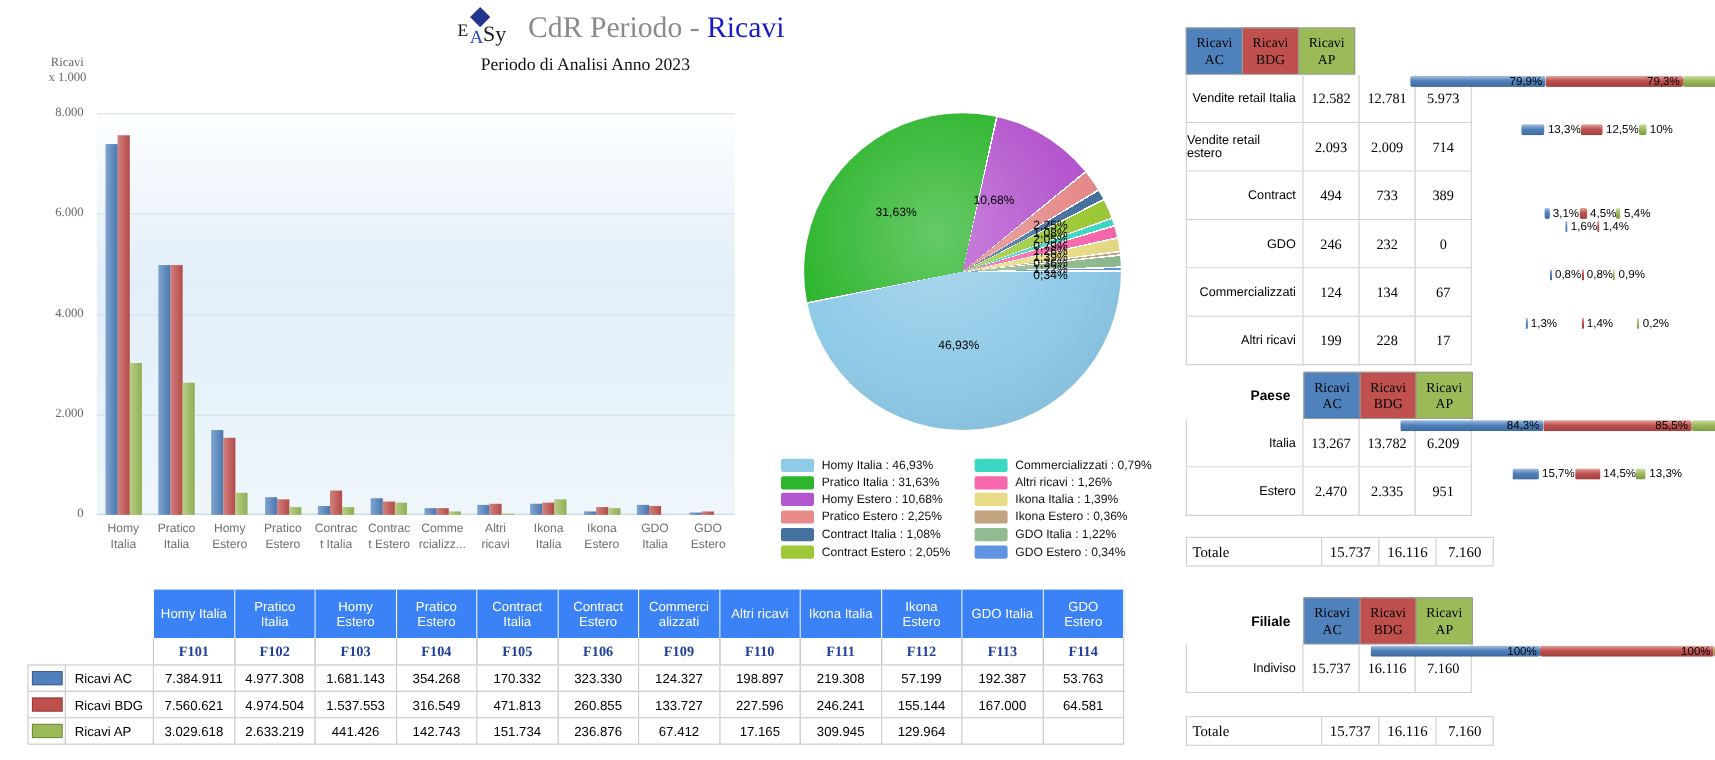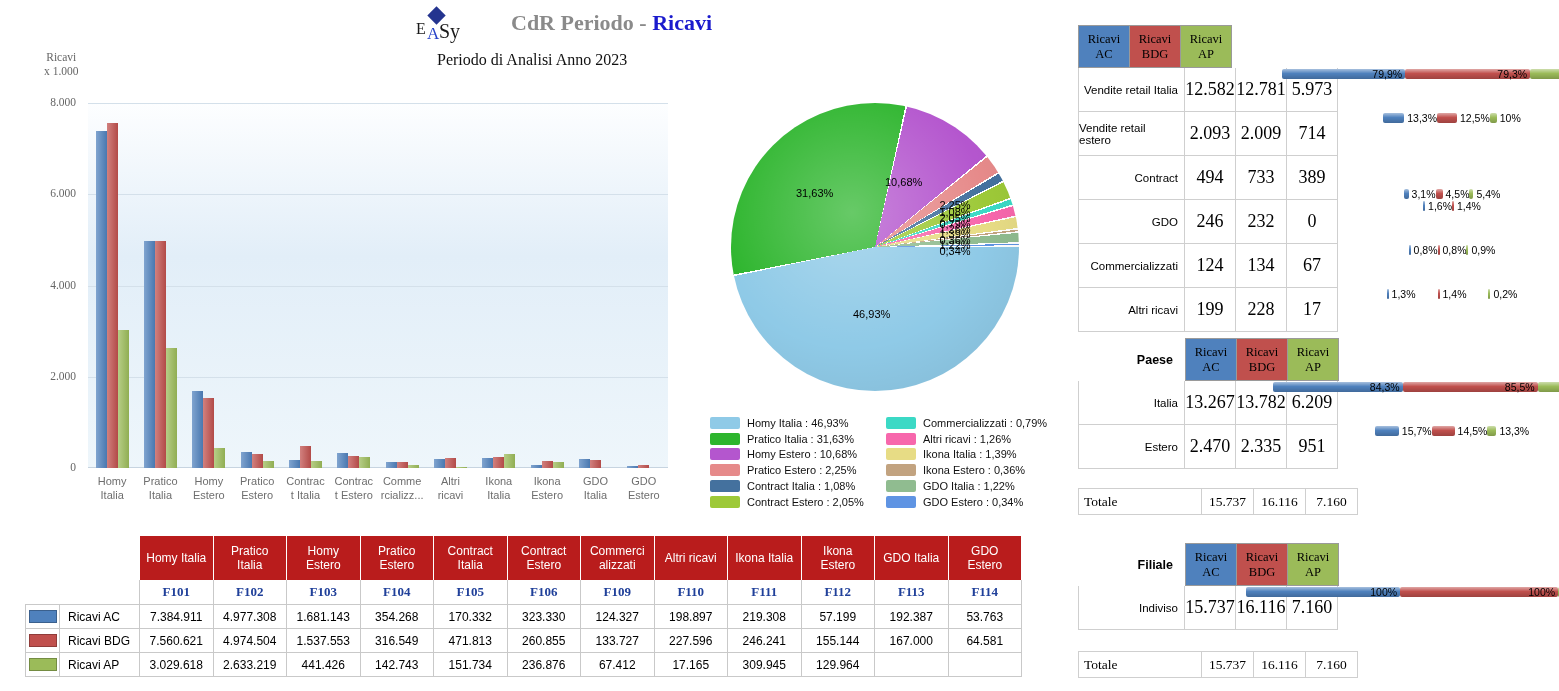--- a/index.html
+++ b/index.html
@@ -5,21 +5,21 @@
   html,body{margin:0;padding:0;width:1559px;height:691px;overflow:hidden;background:#fff;
     font-family:"Liberation Sans",sans-serif;color:#000;}
   .page{position:relative;width:1559px;height:691px;}
 
   
   .logo{position:absolute;left:413px;top:8px;width:64px;height:40px;font-family:"Liberation Serif",serif;}
   .logo-d{position:absolute;left:17px;top:1px;width:13px;height:13px;background:#24348F;transform:rotate(45deg);}
   .logo-e{position:absolute;left:3px;top:12px;font-size:16px;color:#1a1a1a;}
   .logo-a{position:absolute;left:14px;top:16px;font-size:17px;color:#2843C8;}
   .logo-sy{position:absolute;left:26px;top:12px;font-size:20px;color:#1a1a1a;}
-  .hdr-title{position:absolute;left:480px;top:10px;font-family:"Liberation Serif",serif;font-weight:bold;font-size:22px;margin-left:31px;}
+  .hdr-title{position:absolute;left:480px;top:10px;font-family:"Liberation Serif",serif;font-weight:normal;font-size:27px;}
   .hdr-title .t-gray{color:#8a8a8a;}
   .hdr-title .t-blue{color:#1a1acd;}
   .hdr-sub{position:absolute;left:437px;top:51px;font-family:"Liberation Serif",serif;font-size:16px;color:#111;}
 
   
   .barchart{position:absolute;left:20px;top:48px;width:665px;height:465px;}
   .bc-ylabel{position:absolute;left:24px;top:2px;font-family:"Liberation Serif",serif;font-size:11.5px;color:#666;text-align:center;line-height:14px;}
   .bc-plot{position:absolute;left:68px;top:55px;width:580px;height:365px;
     background:linear-gradient(180deg,#fdfeff 0%,#e2eef8 42%,#eef6fb 100%);}
   .bc-grid{position:absolute;left:0;width:100%;height:1px;background:#d4e0ea;}
@@ -67,21 +67,21 @@
     font-family:"Liberation Serif",serif;font-size:12.5px;line-height:15px;color:#000;}
   .st-hc0{background:#4F81BD;margin-left:0;}
   .st-hc1{background:#C0504D;}
   .st-hc2{background:#9BBB59;}
   .st-row{display:flex;height:44px;}
   .st-lab{width:107px;box-sizing:border-box;border:1px solid #cfcfcf;border-top:none;
     display:flex;align-items:center;justify-content:flex-end;padding-right:6px;
     font-size:11.5px;background:#fff;}
   .st-val{width:52px;box-sizing:border-box;border:1px solid #cfcfcf;border-top:none;margin-left:-1px;
     display:flex;align-items:center;justify-content:center;
-    font-family:"Liberation Serif",serif;font-size:18px;background:#fff;}
+    font-family:"Liberation Serif",serif;font-size:13px;background:#fff;}
   .st-row .st-lab{border-top:none;}
   .st-tot{position:absolute;left:0;display:flex;height:27px;border:1px solid #cfcfcf;box-sizing:border-box;}
   .st-paese .st-tot{top:150px;}
   .st-filiale .st-tot{top:108px;}
   .st-tot-lab{width:122px;display:flex;align-items:center;padding-left:5px;box-sizing:border-box;
     font-family:"Liberation Serif",serif;font-size:13.5px;}
   .st-tot-val{width:52px;display:flex;align-items:center;justify-content:center;border-left:1px solid #cfcfcf;
     font-family:"Liberation Serif",serif;font-size:13.5px;box-sizing:border-box;}
   .st-bars{position:absolute;left:267px;top:0;width:214px;}
   .st-bargroup{position:absolute;left:0;width:214px;height:44px;display:flex;flex-direction:row;justify-content:center;}
@@ -91,21 +91,21 @@
   .sbar-lb{font-size:10.5px;line-height:10px;margin-left:3px;white-space:nowrap;color:#000;}
   .sbar-lb.in{position:absolute;right:3px;top:0;margin:0;}
 
   
   .bt{position:absolute;left:25px;top:536px;}
   .bt-row{display:grid;grid-template-columns:35px 80px repeat(12,73.5px);}
   .bt-hrow{height:44px;}
   .bt-crow{height:25px;}
   .bt-drow{height:24px;}
   .bt-blank{background:transparent;}
-  .bt-h{background:#b91c1c;color:#fff;font-size:12px;line-height:14px;text-align:center;
+  .bt-h{background:#3b82f6;color:#fff;font-size:12px;line-height:14px;text-align:center;
     display:flex;flex-direction:column;justify-content:center;border-right:1px solid #fff;box-sizing:border-box;}
   .bt-h span{display:block;}
   .bt-code{border:1px solid #c9c9c9;border-top:none;margin-left:-1px;box-sizing:border-box;
     display:flex;align-items:center;justify-content:center;
     font-family:"Liberation Serif",serif;font-weight:bold;font-size:13px;color:#20409A;}
   .bt-c{border:1px solid #c9c9c9;box-sizing:border-box;margin-top:-1px;
     display:flex;align-items:center;justify-content:center;font-size:12px;background:#fff;}
   .bt-c.ml{margin-left:-1px;}
   .bt-lab{justify-content:flex-start;padding-left:8px;}
   .bt-sw-rect{width:28px;height:13px;border:1px solid rgba(0,0,0,.25);box-sizing:border-box;}

